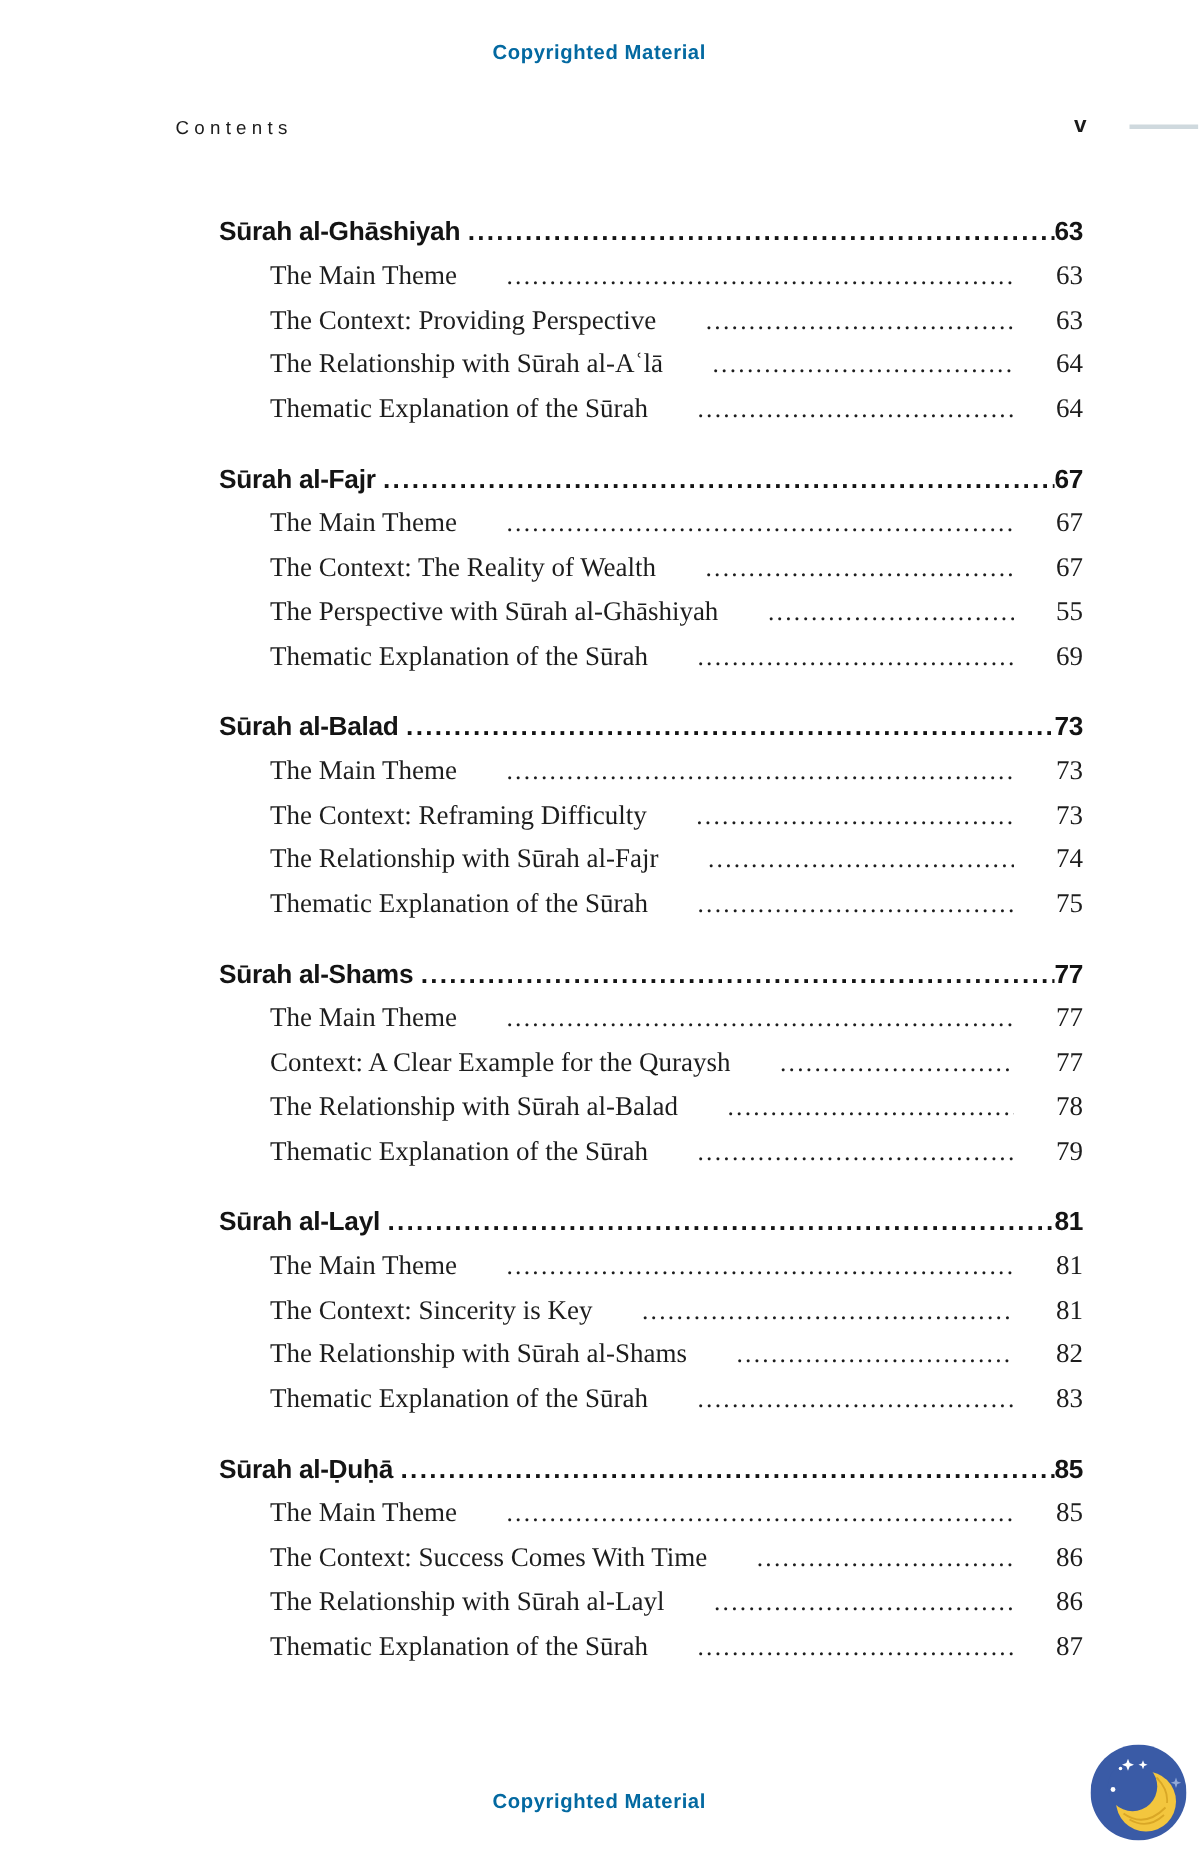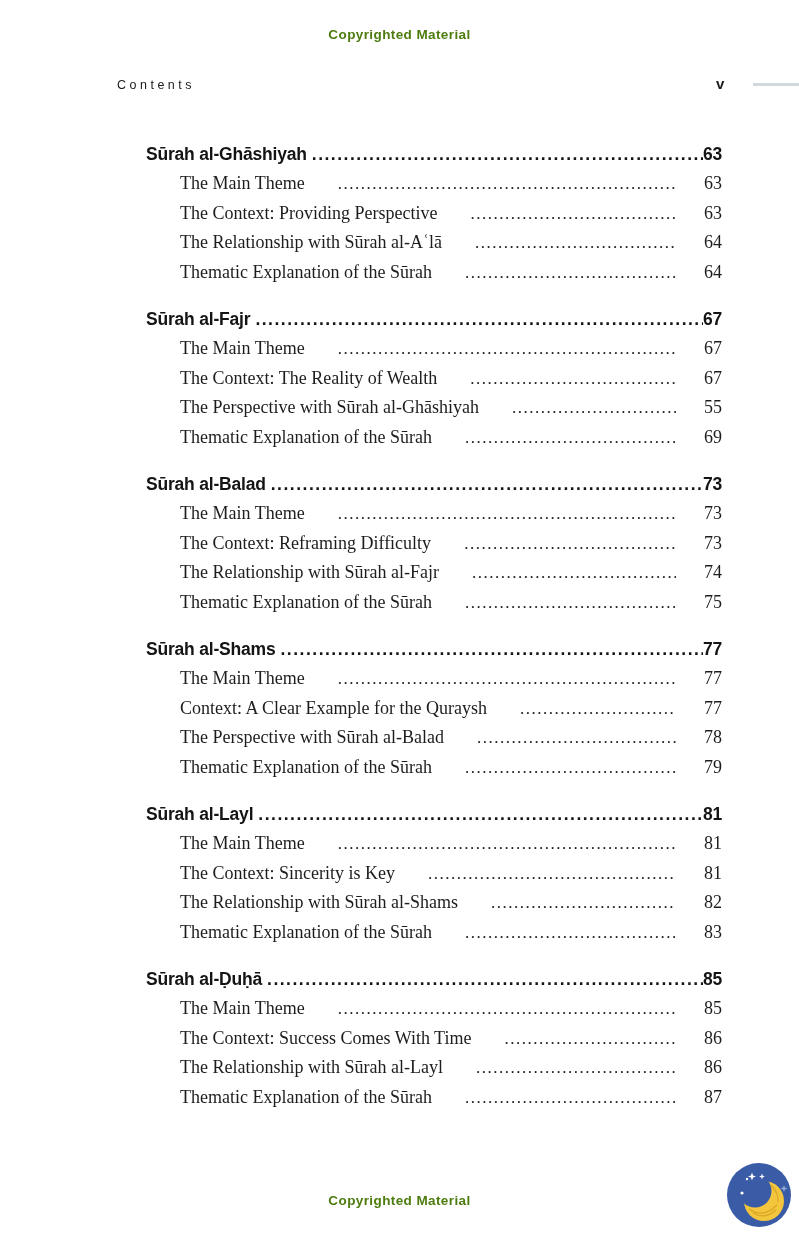--- a/index.html
+++ b/index.html
@@ -1,21 +1,21 @@
 <!DOCTYPE html>
 <html><head>
 <meta charset="utf-8">
 <style>
   html,body{margin:0;padding:0;background:#ffffff;}
   .page{position:relative;width:799px;height:1235px;background:#ffffff;overflow:hidden;
         font-family:"Liberation Sans","DejaVu Sans",sans-serif;}
 
   .watermark{position:absolute;left:0;right:0;text-align:center;
              font-family:"Liberation Sans","DejaVu Sans",sans-serif;
-             font-weight:700;font-size:13.5px;letter-spacing:0.4px;color:#4d7c0f;}
+             font-weight:700;font-size:13.5px;letter-spacing:0.4px;color:#0369a1;}
   .watermark.top{top:27px;}
   .watermark.bottom{top:1193px;}
 
   .rh-title{position:absolute;left:117px;top:78px;font-size:12.5px;letter-spacing:3.5px;
             color:#1b1b1b;font-weight:400;}
   .rh-page{position:absolute;left:716px;top:75px;font-size:15px;font-weight:700;color:#1b1b1b;}
   .rh-rule{position:absolute;left:753px;right:0;top:83px;height:3px;background:#cfd9de;}
 
   .toc{position:absolute;left:118px;right:77px;top:140px;}
   .section{margin-bottom:17px;margin-left:28px;}
@@ -139,21 +139,21 @@
         <span class="txt">The Main Theme</span>
         <span class="leader">................................................................................................................................................................................................................................................</span>
         <span class="num">77</span>
       </div>
       <div class="row sub">
         <span class="txt">Context: A Clear Example for the Quraysh</span>
         <span class="leader">................................................................................................................................................................................................................................................</span>
         <span class="num">77</span>
       </div>
       <div class="row sub">
-        <span class="txt">The Perspective with Sūrah al-Balad</span>
+        <span class="txt">The Relationship with Sūrah al-Balad</span>
         <span class="leader">................................................................................................................................................................................................................................................</span>
         <span class="num">78</span>
       </div>
       <div class="row sub">
         <span class="txt">Thematic Explanation of the Sūrah</span>
         <span class="leader">................................................................................................................................................................................................................................................</span>
         <span class="num">79</span>
       </div>
     </div>
 

